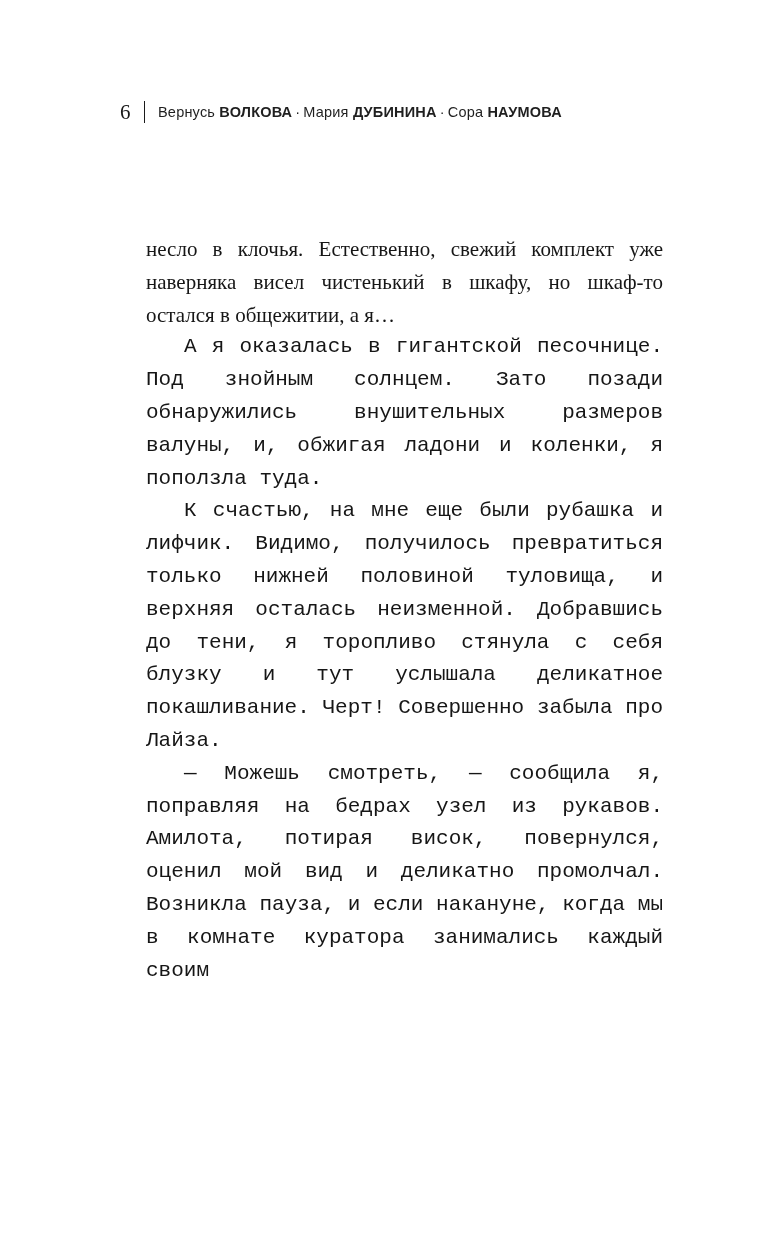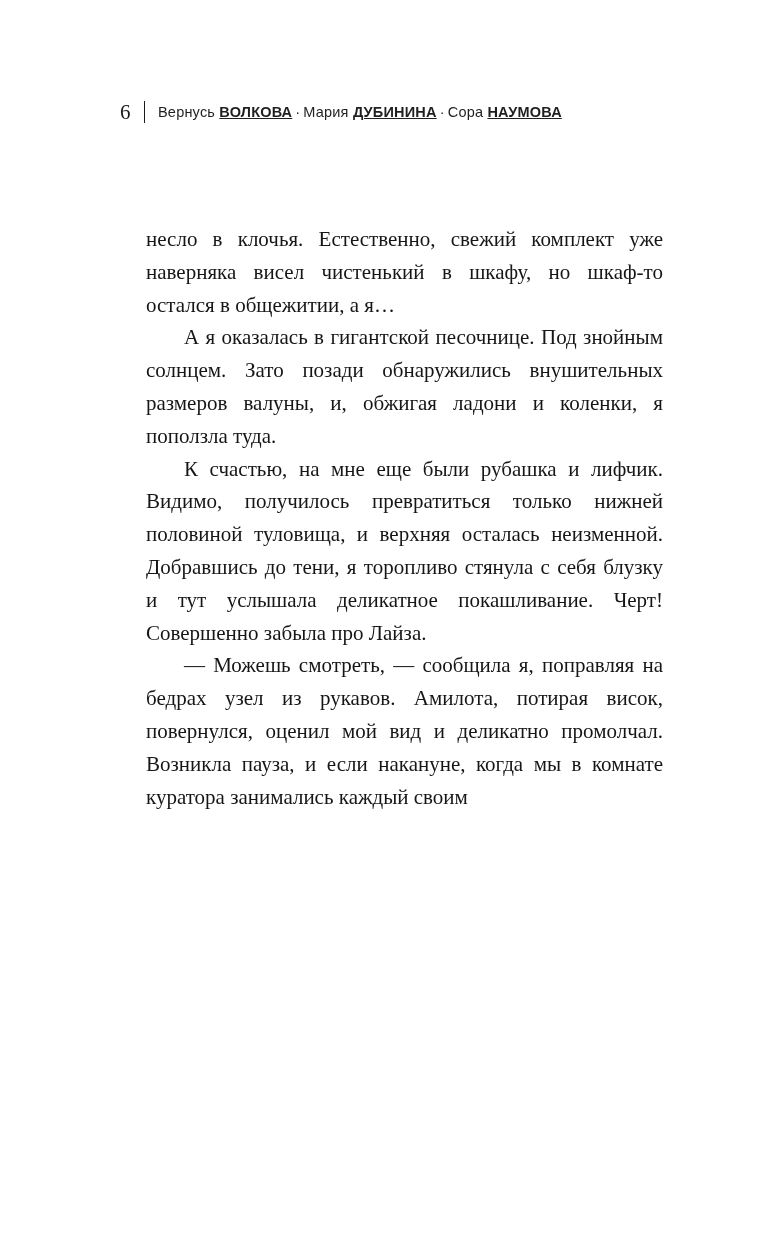--- a/index.html
+++ b/index.html
@@ -34,36 +34,36 @@
     background: #1a1a1a;
   }
   .authors {
     font-family: "Liberation Sans", sans-serif;
     font-size: 14.5px;
     color: #1f1f1f;
     letter-spacing: 0.2px;
     line-height: 1;
     white-space: nowrap;
   }
-  .authors .surname { font-weight: 700; text-decoration: underline; }
+  .authors .surname { font-weight: 700; }
   .authors .sep { padding: 0 3px; }
   .body-text {
     position: absolute;
-    top: 223px;
+    top: 233px;
     left: 146px;
     width: 517px;
   }
   .para {
     font-family: "Liberation Serif", serif;
     font-size: 21px;
     line-height: 32.8px;
     text-align: justify;
     color: #161616;
   }
-  .para.indent { text-indent: 38px; }
+  .para.indent { text-indent: 38px; font-family: Liberation Mono, monospace; }
 </style>
 </head>
 <body>
 
 <div class="page">
 
   <div class="running-header">
     <span class="page-number">6</span>
     <span class="header-divider"></span>
     <span class="authors"><span>Вернусь </span><span class="surname">ВОЛКОВА</span><span class="sep">·</span><span>Мария </span><span class="surname">ДУБИНИНА</span><span class="sep">·</span><span>Сора </span><span class="surname">НАУМОВА</span></span>

